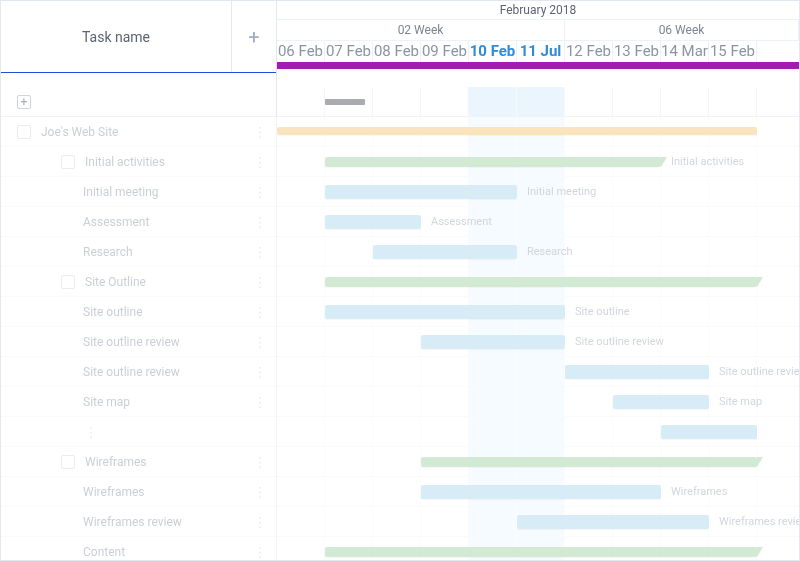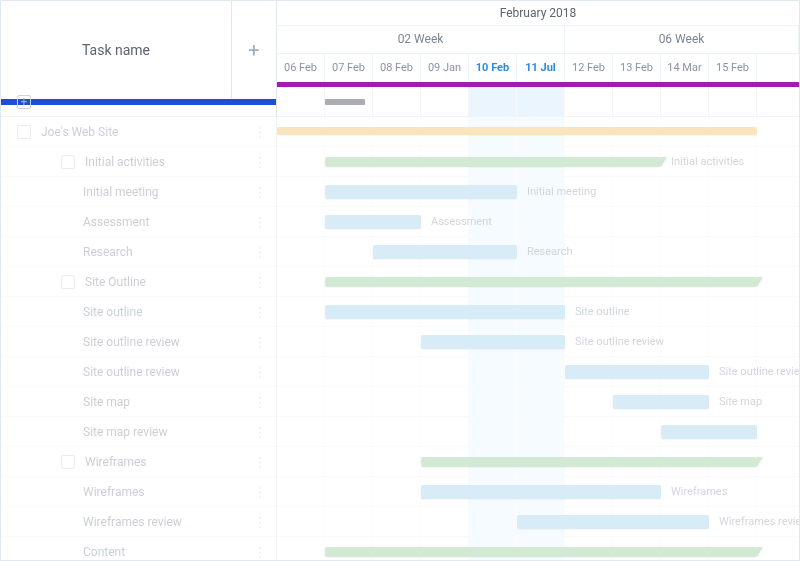--- a/index.html
+++ b/index.html
@@ -2,30 +2,30 @@
 <html><head>
 <meta charset="utf-8">
 <style>
   * { box-sizing: border-box; margin: 0; padding: 0; }
   body { font-family: -apple-system, "Segoe UI", Roboto, sans-serif; font-size: 12px; color: #4a5568; background:#fff; }
   .wrap { width: 800px; height: 561px; position: relative; overflow: hidden; border:1px solid #e2e8f0; }
   .left-pane { position:absolute; left:0; top:0; width:276px; height:561px; border-right:1px solid #e2e8f0; }
   .right-pane { position:absolute; left:276px; top:0; right:0; height:561px; }
   .fade { position:absolute; inset:0; background:#fff; opacity:0.55; pointer-events:none; z-index:5; }
   
-  .lhdr { height:104px; border-bottom:6px solid #1d4ed8; display:flex; }
+  .lhdr { height:72px; border-bottom:1px solid #1d4ed8; display:flex; }
   .lhdr-title { flex:1; display:flex; align-items:center; justify-content:center; font-size:14px; color:#5b6470; font-weight:400; border-right:1px solid #e2e8f0; }
   .lhdr-add { width:44px; display:flex; align-items:center; justify-content:center; color:#a0aec0; font-size:20px; cursor:pointer; }
   
-  .rhdr { height:86px; border-bottom:5px solid #a21caf; display:flex; flex-direction:column; }
+  .rhdr { height:68px; border-bottom:7px solid #a21caf; display:flex; flex-direction:column; }
   .rhdr-month { height:26px; border-bottom:1px solid #edf2f7; display:flex; align-items:center; justify-content:center; font-size:12px; color:#5b6470; }
   .rhdr-weeks { height:30px; border-bottom:1px solid #edf2f7; display:flex; }
   .rhdr-week { flex:1; display:flex; align-items:center; justify-content:center; border-right:1px solid #edf2f7; color:#7b8694;}
   .rhdr-days { height:30px; display:flex; }
-  .rhdr-day { width:48px; flex:0 0 48px; display:flex; align-items:center; justify-content:center; border-right:1px solid #edf2f7; color:#8a94a3; font-size:11px;text-align:center;}
+  .rhdr-day { width:48px; flex:0 0 48px; display:flex; align-items:center; justify-content:center; border-right:1px solid #edf2f7; color:#8a94a3; font-size:15px;text-align:center;}
   .rhdr-day.hl { color:#2e8bd8;font-weight:bold; }
   
   .rows { position:absolute; left:0; right:0; top:86px; bottom:0; overflow:hidden; }
   .row { height:30px; border-bottom:1px solid #f1f3f6; position:relative; display:flex; align-items:center; }
   
   .lrow { padding-left:16px; padding-right:8px; }
   .lrow .label { color:#8a94a3; font-size:12px; white-space:nowrap; overflow:hidden; text-overflow:ellipsis; flex:1;}
   .lrow .label.strong { color:#2d3748; font-style:italic; font-weight:500;}
   .lrow .expand { width:14px; height:14px; border:1px solid #cbd5e0; border-radius:2px; display:flex; align-items:center; justify-content:center; font-size:12px; color:#a0aec0; margin-right:10px; line-height:1; }
   .lrow .chk { width:14px; height:14px; border:1px solid #cfd6df; border-radius:2px; margin-right:10px; flex:0 0 14px; }
@@ -95,21 +95,20 @@
         </div>
         <div class="row lrow" style="padding-left: 82px;">
           <div class="label">Site outline review</div>
           <div class="menu">⋮</div>
         </div>
         <div class="row lrow" style="padding-left: 82px;">
           <div class="label">Site map</div>
           <div class="menu">⋮</div>
         </div>
         <div class="row lrow" style="padding-left: 82px;">
-          <div class="label">Site map review</div>
           <div class="menu">⋮</div>
         </div>
         <div class="row lrow" style="padding-left: 60px;">
           <div class="chk"></div>
           <div class="label">Wireframes</div>
           <div class="menu">⋮</div>
         </div>
         <div class="row lrow" style="padding-left: 82px;">
           <div class="label">Wireframes</div>
           <div class="menu">⋮</div>
@@ -129,21 +128,21 @@
     <div class="rhdr">
       <div class="rhdr-month">February 2018</div>
       <div class="rhdr-weeks" id="weeks">
           <div class="rhdr-week" style="flex: 0 0 288px;">02 Week</div>
           <div class="rhdr-week" style="flex: 1 1 0%;">06 Week</div>
         </div>
       <div class="rhdr-days" id="days">
           <div class="rhdr-day">06 Feb</div>
           <div class="rhdr-day">07 Feb</div>
           <div class="rhdr-day">08 Feb</div>
-          <div class="rhdr-day">09 Jan</div>
+          <div class="rhdr-day">09 Feb</div>
           <div class="rhdr-day hl">10 Feb</div>
           <div class="rhdr-day hl">11 Jul</div>
           <div class="rhdr-day">12 Feb</div>
           <div class="rhdr-day">13 Feb</div>
           <div class="rhdr-day">14 Mar</div>
           <div class="rhdr-day">15 Feb</div>
         </div>
     </div>
     <div class="rows" id="right-rows">
       <div class="tgrid" id="tgrid">

